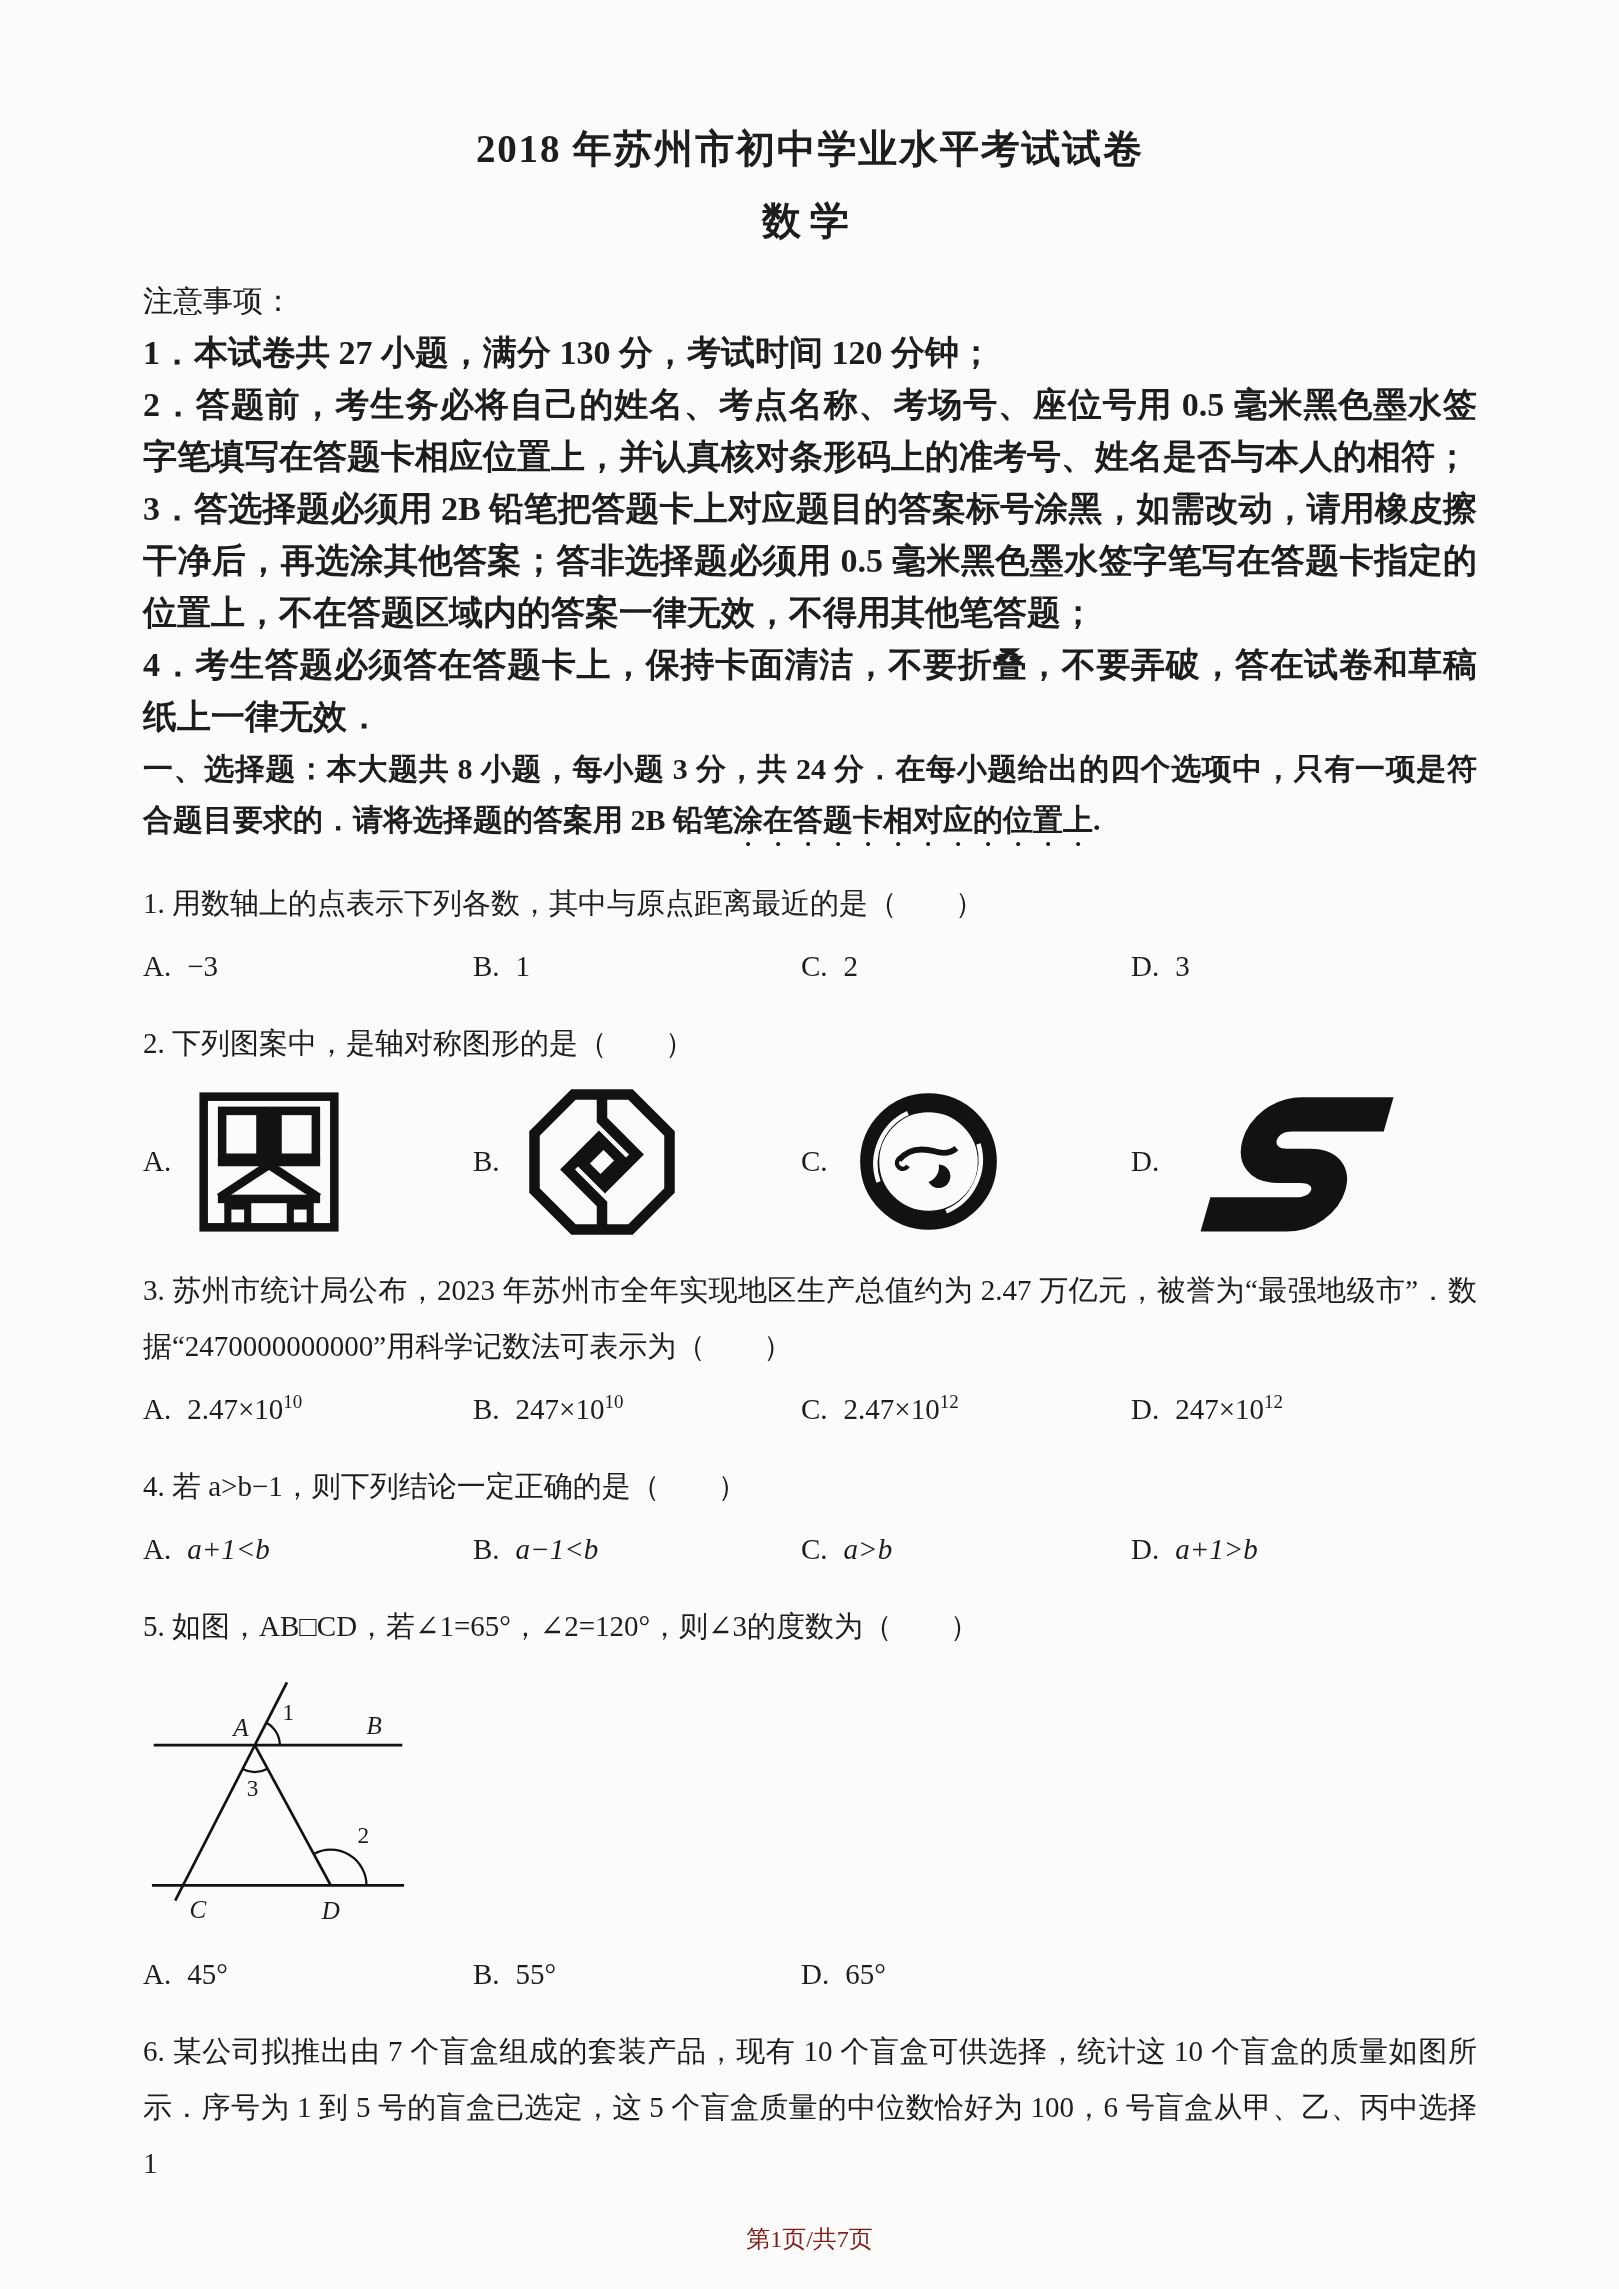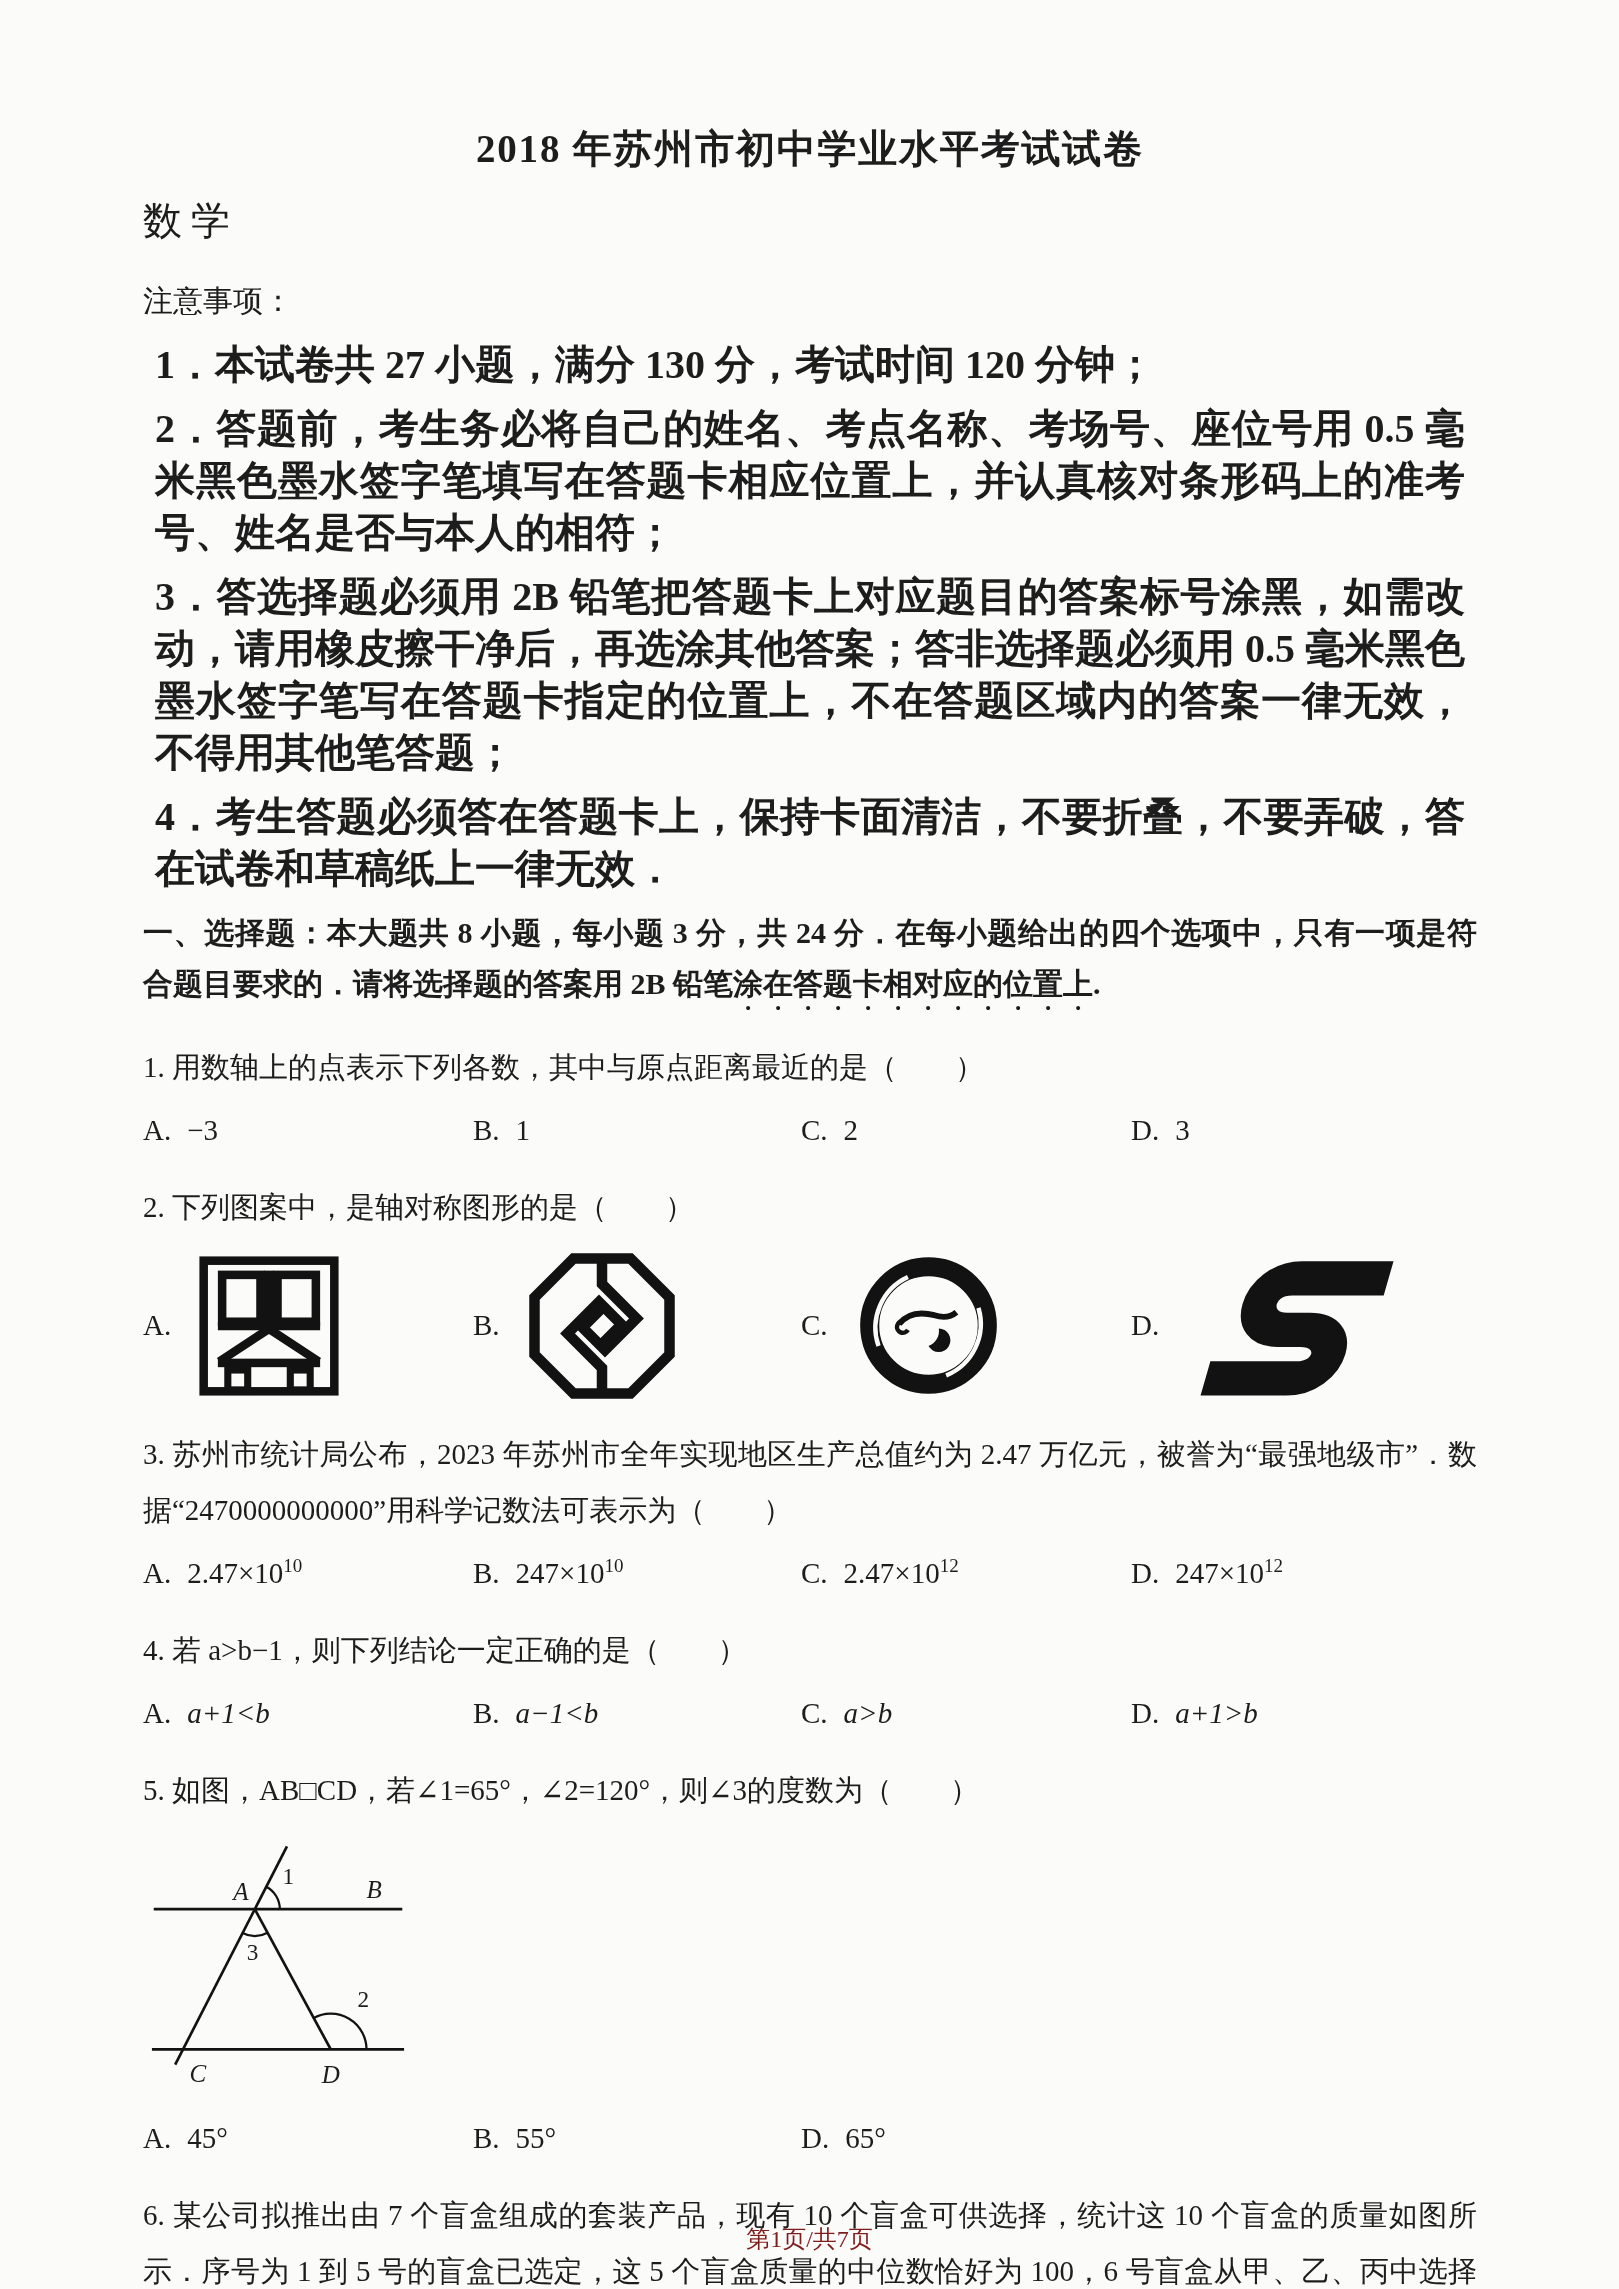--- a/index.html
+++ b/index.html
@@ -7,24 +7,24 @@
     width:1619px;height:2289px;
     background:#fbfbf9;color:#1d1d1d;
     font-family:"Liberation Serif","DejaVu Serif",serif;
     position:relative;overflow:hidden;
   }
   .sheet{position:absolute;inset:0;padding:122px 142px 0 143px;box-sizing:border-box;}
   .title{
     text-align:center;font-size:39px;font-weight:bold;line-height:54px;letter-spacing:1.8px;
   }
   .subtitle{
-    text-align:left;font-size:39px;font-weight:normal;line-height:50px;margin-top:19.7px;letter-spacing:9px;
+    text-align:center;font-size:39px;font-weight:bold;line-height:50px;margin-top:19.7px;letter-spacing:9px;
   }
   .notice-h{font-size:30px;font-weight:normal;line-height:52px;margin-top:29px;}
-  .notice p{margin:12px;font-size:40px;font-weight:bold;line-height:52px;text-align:justify;}
+  .notice p{margin:0;font-size:34px;font-weight:bold;line-height:52px;text-align:justify;}
   .section-h{font-size:30px;font-weight:bold;line-height:51px;text-align:justify;margin:0;}
   .emph{border-bottom:3.6px dotted #333;padding-bottom:2.7px;}
   @supports ((-webkit-text-emphasis:filled dot) or (text-emphasis:filled dot)){
     .emph{border-bottom:none;padding-bottom:0;
       -webkit-text-emphasis:filled dot;-webkit-text-emphasis-position:under right;
       text-emphasis:filled dot;text-emphasis-position:under right;}
   }
   .q{margin-top:23px;}
   .stem{font-size:29px;line-height:56px;text-align:justify;margin:0;}
   .opt-row{display:grid;grid-template-columns:330px 328px 330px 1fr;margin-top:9px;}

